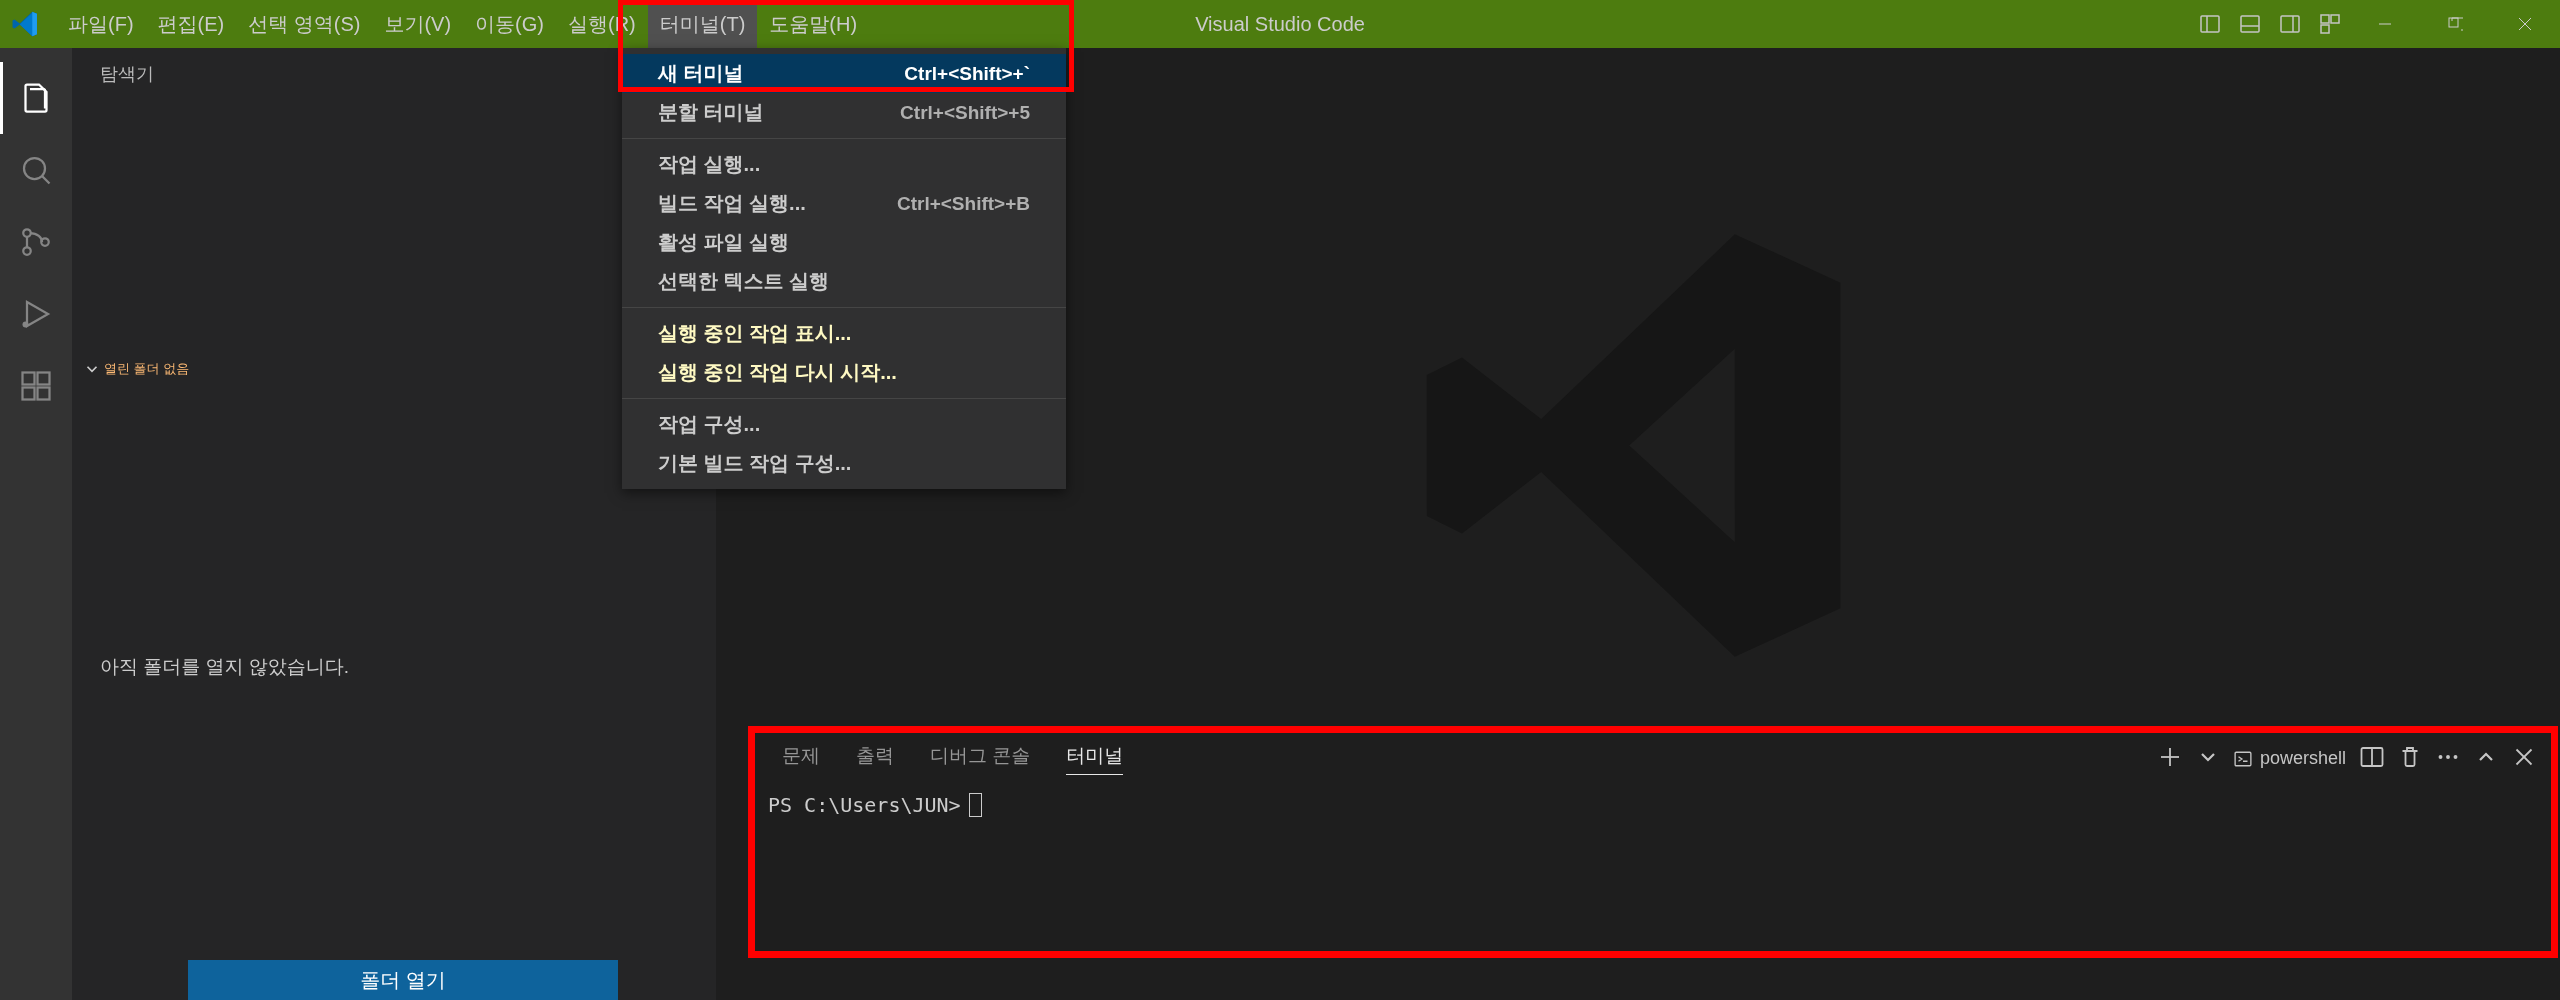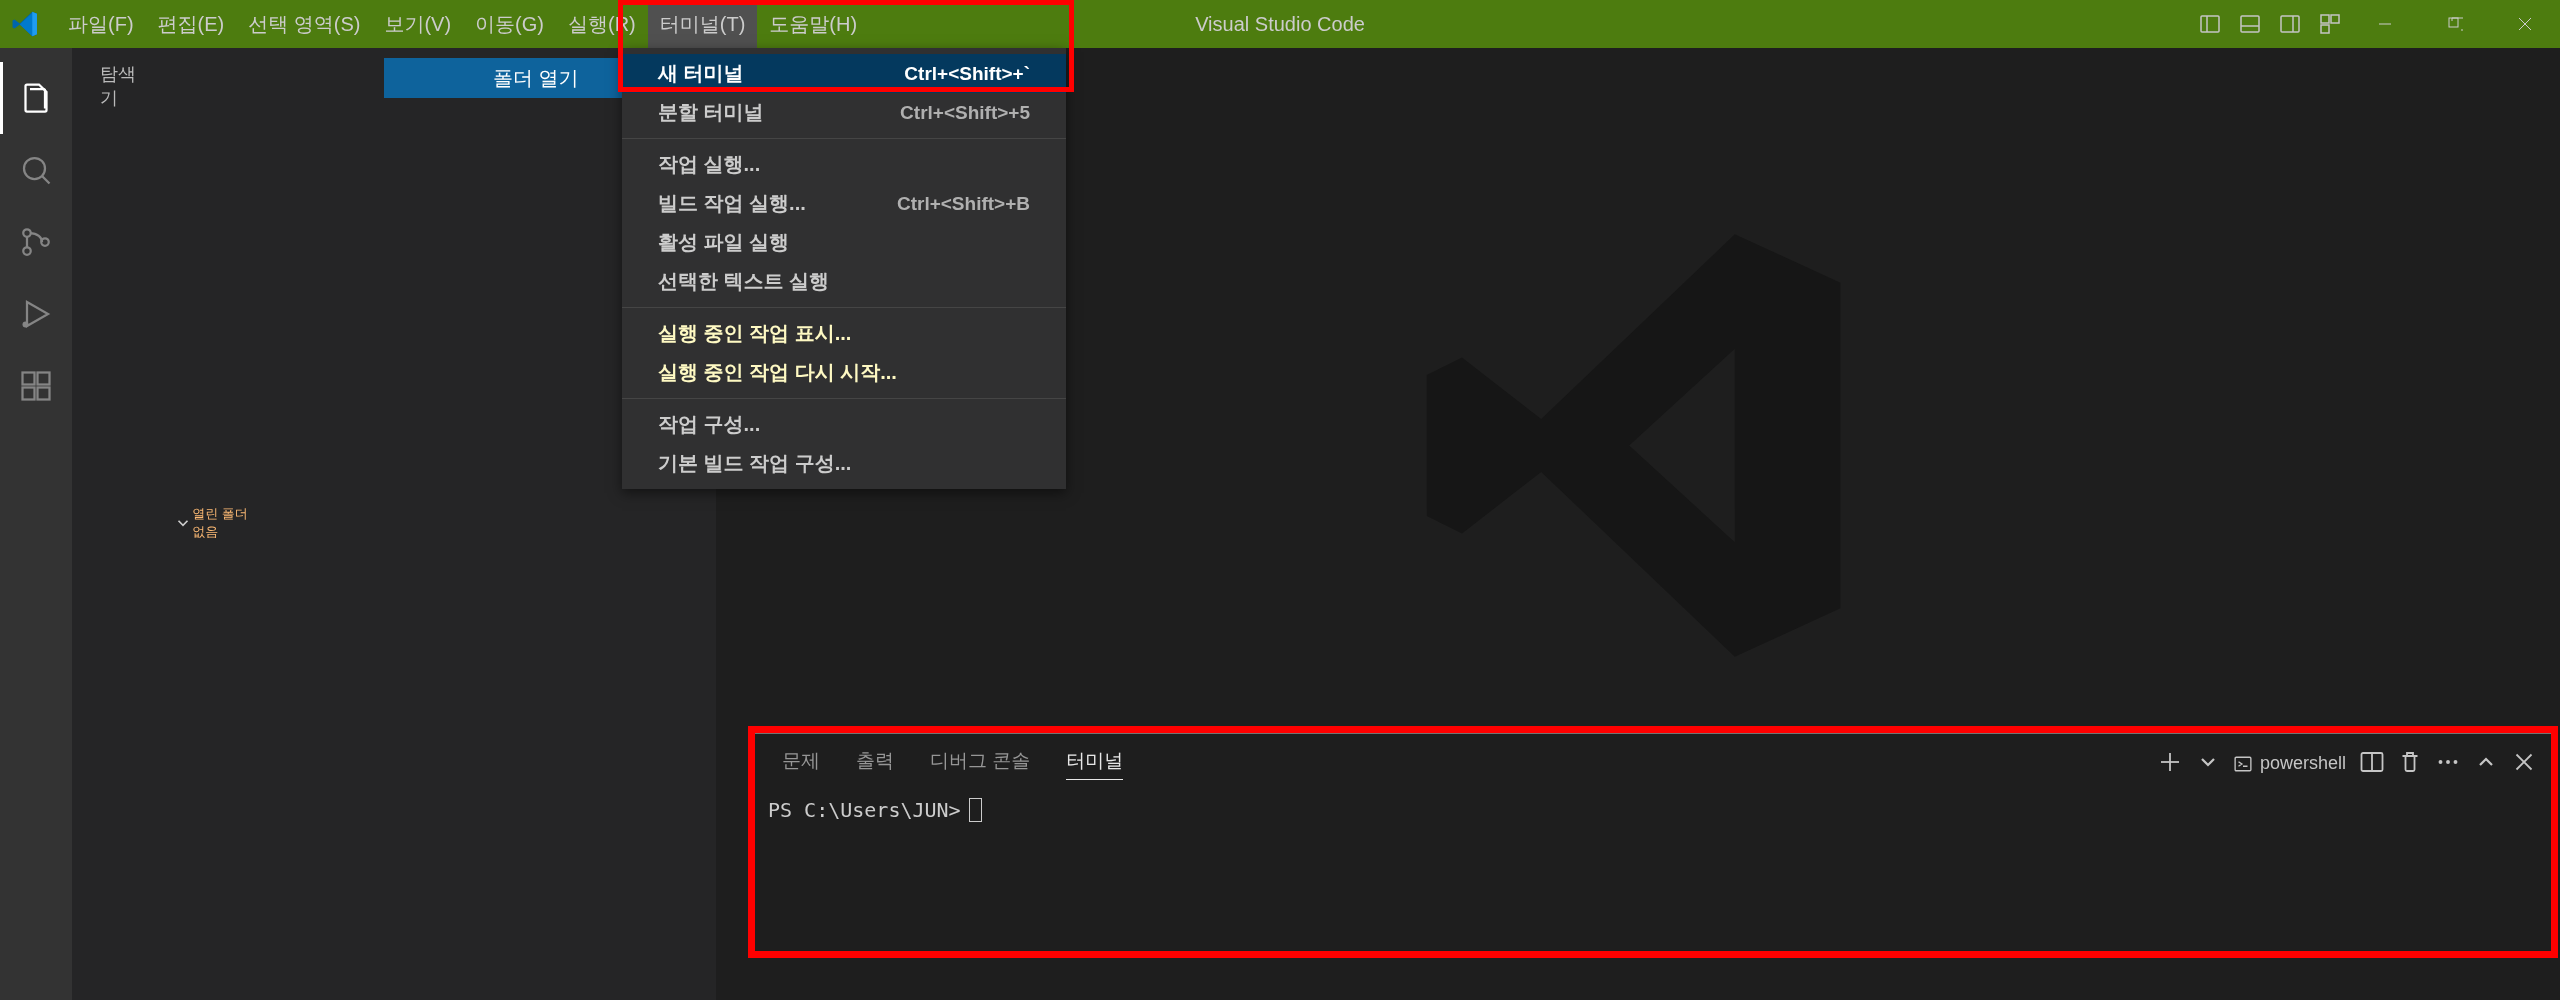--- a/index.html
+++ b/index.html
@@ -100,21 +100,21 @@
   bottom: 0;
   width: 3px;
   background: #ffffff;
 }
 .act-icon svg { width: 36px; height: 36px; }
 
 .sidebar {
   width: 644px;
   background: #252526;
   display: flex;
-  flex-direction: row;
+  flex-direction: column;
   justify-content: space-between;
 }
 .sidebar-header {
   padding: 14px 28px 10px 28px;
   font-size: 18px;
   color: #bbbbbb;
 }
 .folder-row {
   display: flex;
   align-items: center;
@@ -193,21 +193,21 @@
   pointer-events: none;
 }
 
 .panel {
   position: absolute;
   left: 748px;
   top: 728px;
   width: 1804px;
   height: 260px;
   background: #1e1e1e;
-  border-top: 6px solid #737373;
+  border-top: 1px solid #737373;
 }
 .annot-red-2 {
   position: absolute;
   left: 748px;
   top: 726px;
   width: 1810px;
   height: 232px;
   border: 7px solid #ff0000;
   z-index: 20;
   pointer-events: none;
@@ -382,20 +382,21 @@
   <div class="sidebar">
     <div class="sidebar-header">탐색기</div>
     <div class="folder-row">
       <span class="chevron">
           <svg width="18" height="18" viewBox="0 0 16 16">
             <path d="M4 6l4 4 4-4" fill="none" stroke="#cccccc" stroke-width="1.5"></path>
           </svg>
         </span>
       <span>열린 폴더 없음</span>
     </div>
+    <div class="folder-msg">아직 폴더를 열지 않았습니다.</div>
     <div class="open-folder-btn">폴더 열기</div>
   </div>
 
   <div class="editor">
     <div class="vscode-bg">
       <svg viewBox="0 0 100 100">
           <path fill="#161616" d="M72 2 96 13v74L72 98 28 56 10 70 2 66V34l8-4 18 14L72 2zM72 28 48 50l24 22V28z"></path>
         </svg>
     </div>
   </div>

